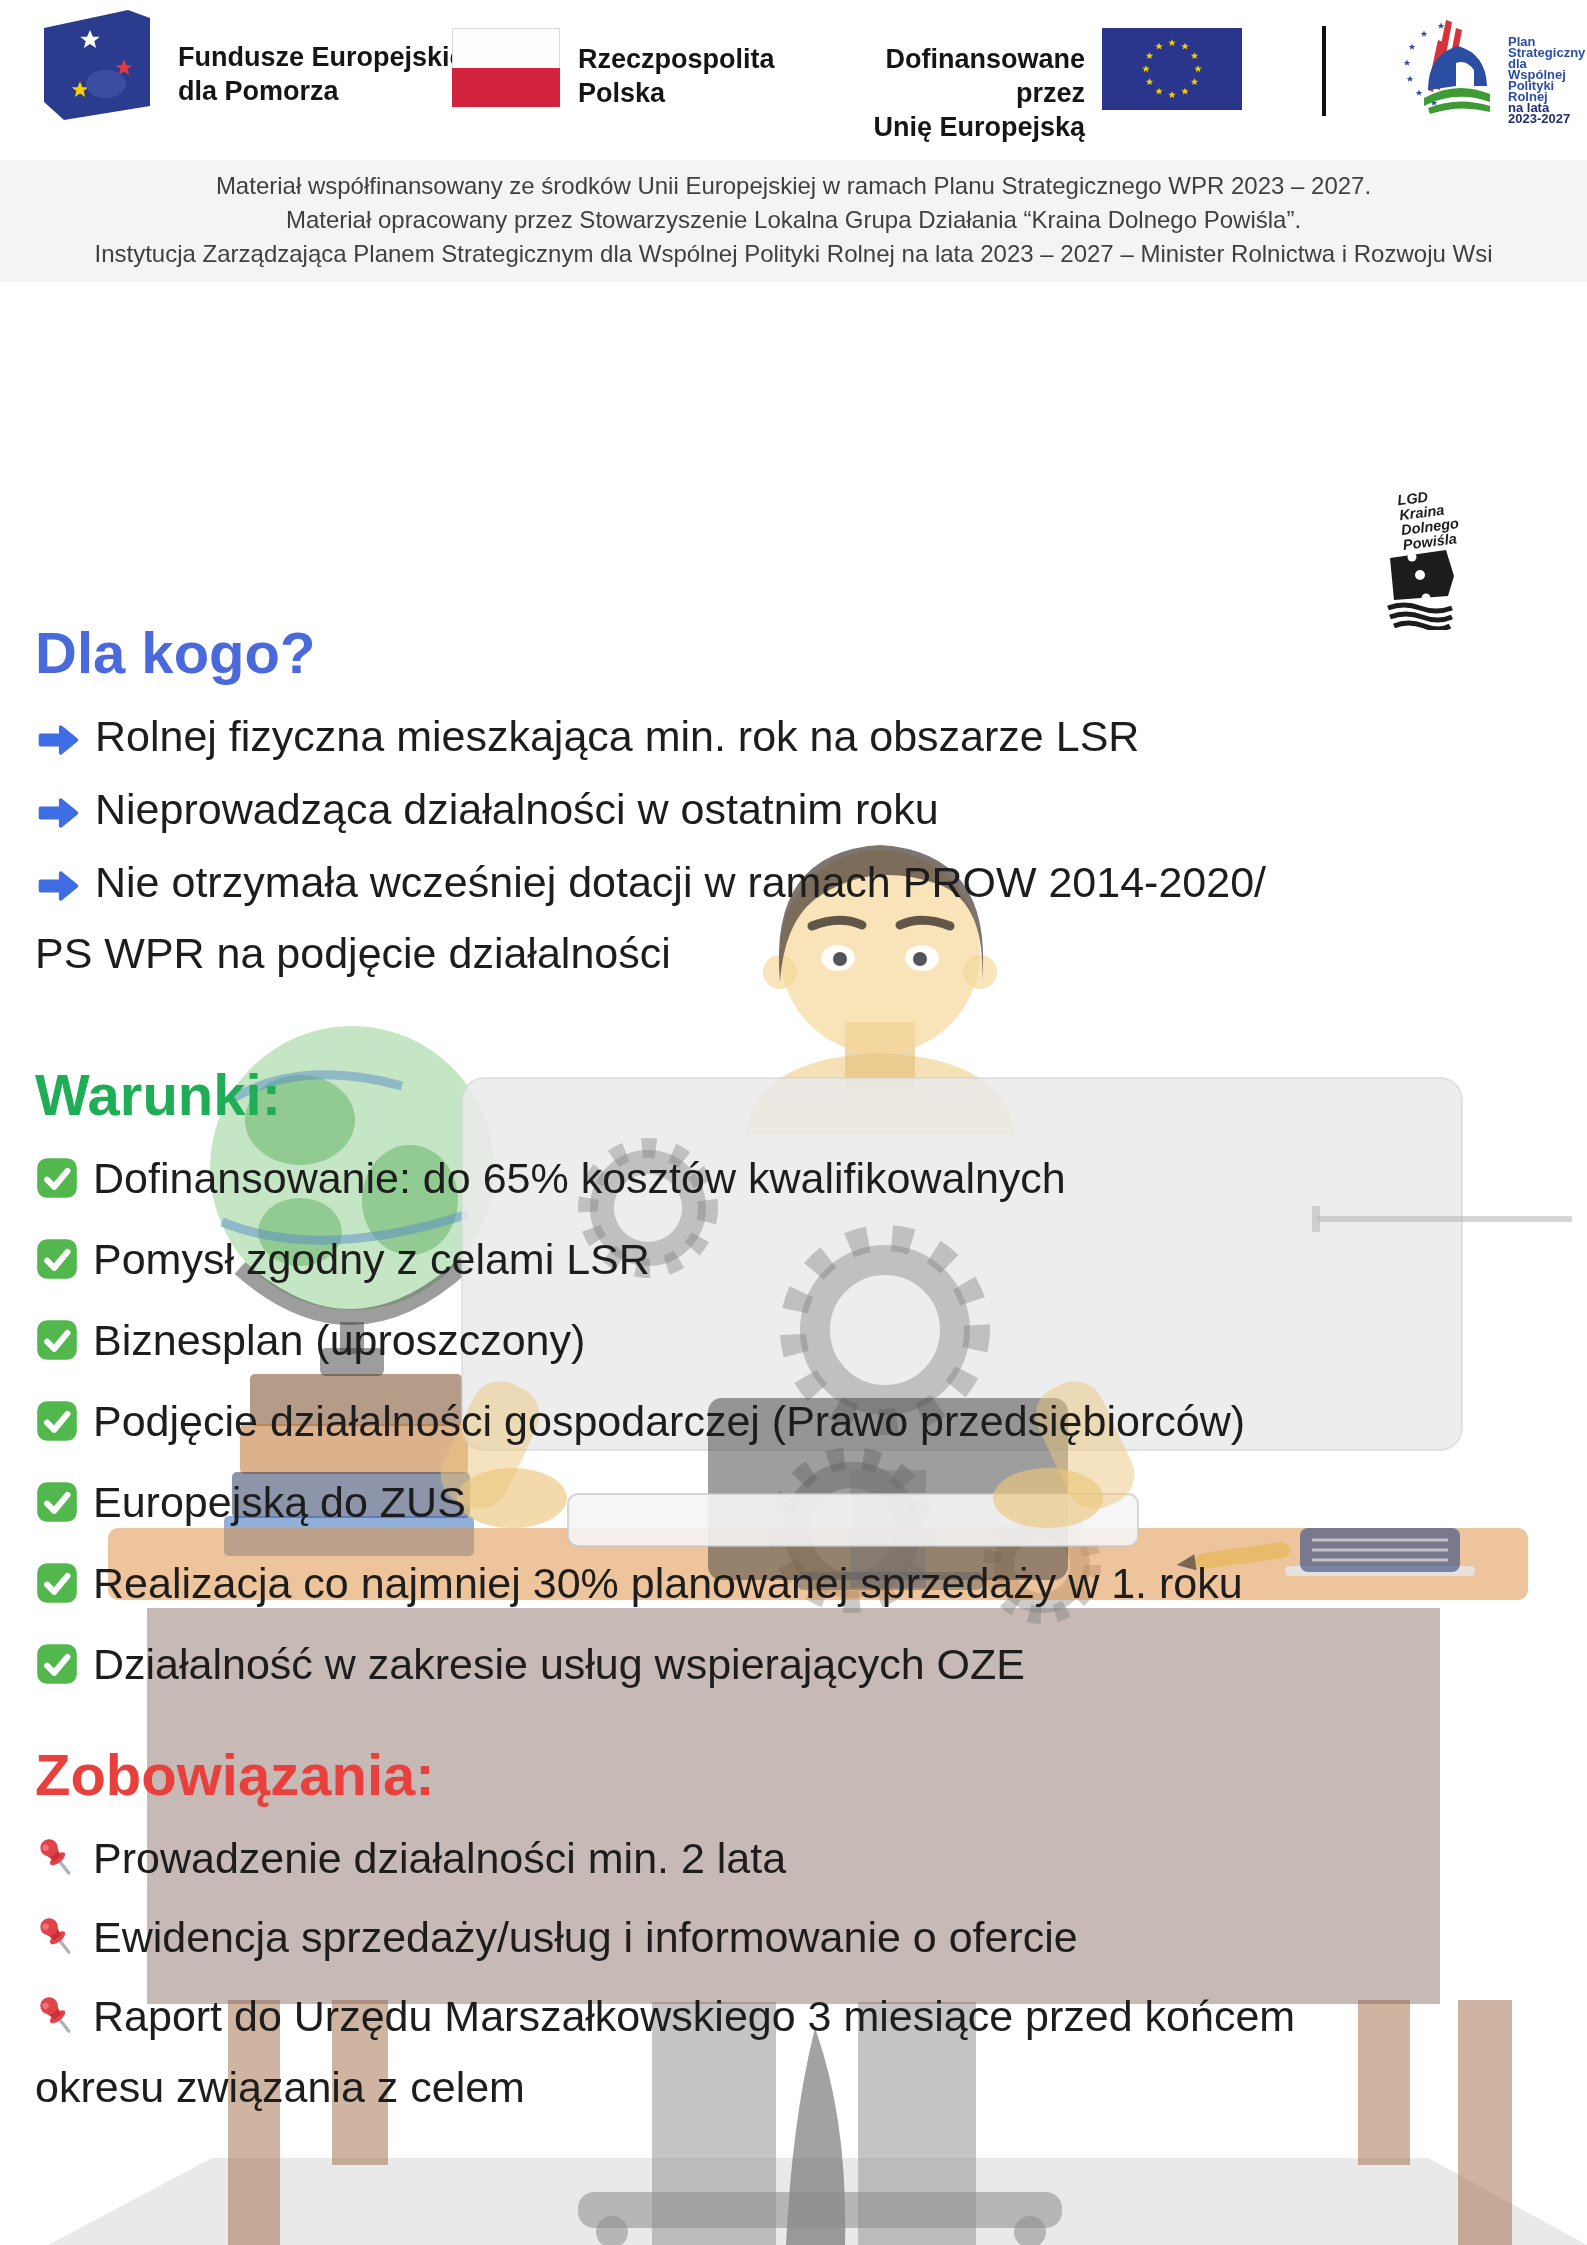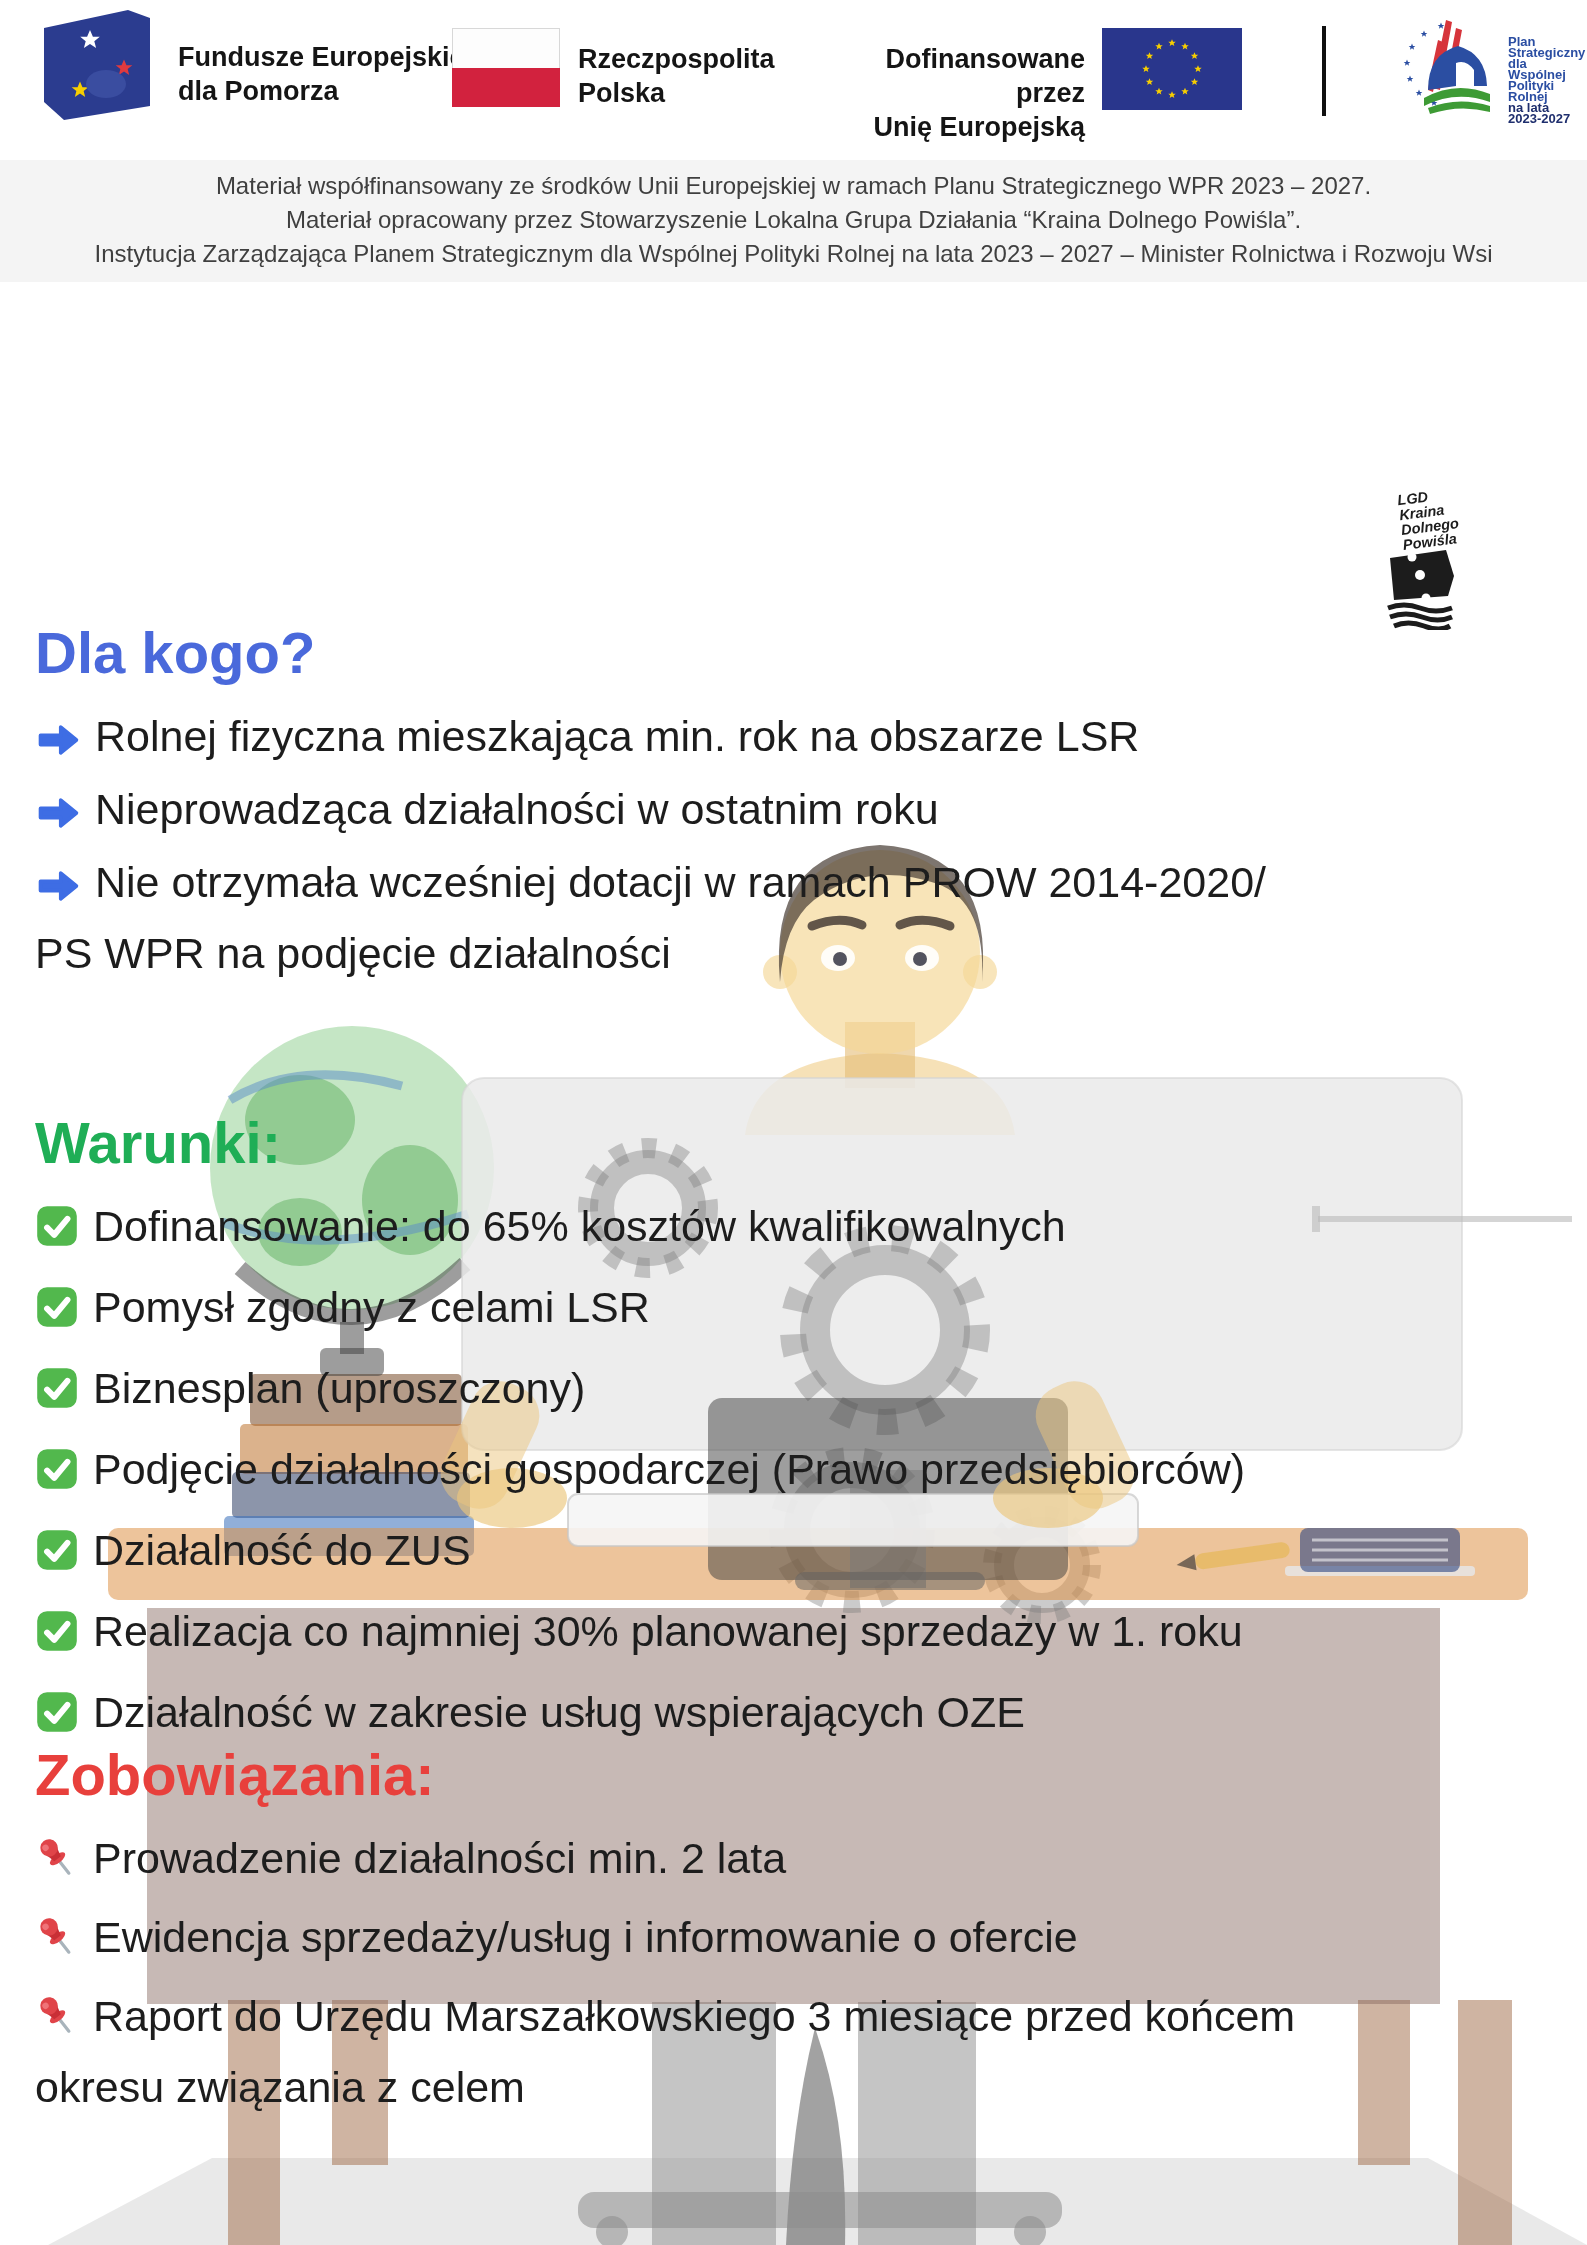--- a/index.html
+++ b/index.html
@@ -273,21 +273,21 @@
     <div class="item m2">
       <span class="ic">
         <svg width="46" height="36" viewBox="0 0 50 38">
             <path d="M6 14 H28 V5 L45 19 28 33 V24 H6 Z" fill="#3e6de4" stroke="#3e6de4" stroke-width="4" stroke-linejoin="round"></path>
           </svg>
       </span><span>Nie otrzymała wcześniej dotacji w ramach PROW 2014-2020/</span>
       <div>PS WPR na podjęcie działalności</div>
     </div>
   </section>
 
-  <section class="layer sec" style="top:1108px;">
+  <section class="layer sec" style="top:1060px;">
     <h2 class="sec-heading h-green">Warunki:</h2>
     <div class="item m10">
       <span class="ic">
         <svg width="44" height="44" viewBox="0 0 40 40">
             <rect x="2" y="2" width="36" height="36" rx="9" fill="#52b84d"></rect>
         <path d="M11 21.5 L17.5 28 L29.5 13.5" stroke="#fff" stroke-width="5.5" fill="none" stroke-linecap="round" stroke-linejoin="round"></path>
           </svg>
       </span><span>Dofinansowanie: do 65% kosztów kwalifikowalnych</span>
     </div>
     <div class="item m10">
@@ -313,21 +313,21 @@
         <path d="M11 21.5 L17.5 28 L29.5 13.5" stroke="#fff" stroke-width="5.5" fill="none" stroke-linecap="round" stroke-linejoin="round"></path>
           </svg>
       </span><span>Podjęcie działalności gospodarczej (Prawo przedsiębiorców)</span>
     </div>
     <div class="item m10">
       <span class="ic">
         <svg width="44" height="44" viewBox="0 0 40 40">
             <rect x="2" y="2" width="36" height="36" rx="9" fill="#52b84d"></rect>
         <path d="M11 21.5 L17.5 28 L29.5 13.5" stroke="#fff" stroke-width="5.5" fill="none" stroke-linecap="round" stroke-linejoin="round"></path>
           </svg>
-      </span><span>Działalność do ZUS</span>
+      </span><span>Europejską do ZUS</span>
     </div>
     <div class="item m10">
       <span class="ic">
         <svg width="44" height="44" viewBox="0 0 40 40">
             <rect x="2" y="2" width="36" height="36" rx="9" fill="#52b84d"></rect>
         <path d="M11 21.5 L17.5 28 L29.5 13.5" stroke="#fff" stroke-width="5.5" fill="none" stroke-linecap="round" stroke-linejoin="round"></path>
           </svg>
       </span><span>Realizacja co najmniej 30% planowanej sprzedaży w 1. roku</span>
     </div>
     <div class="item m10">

